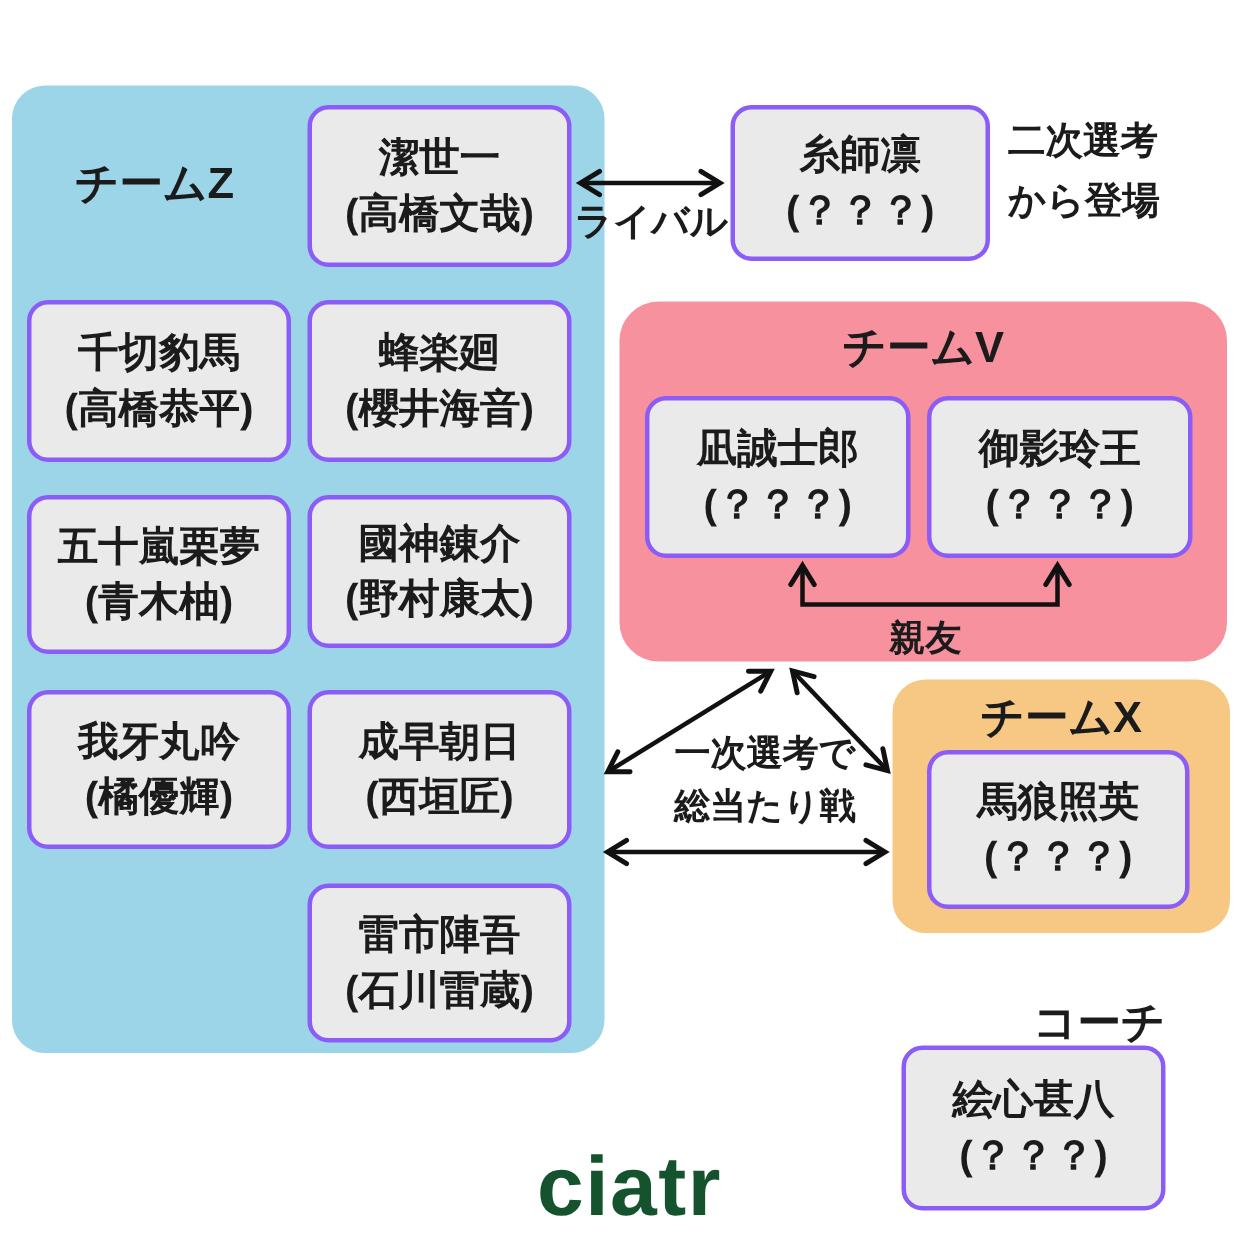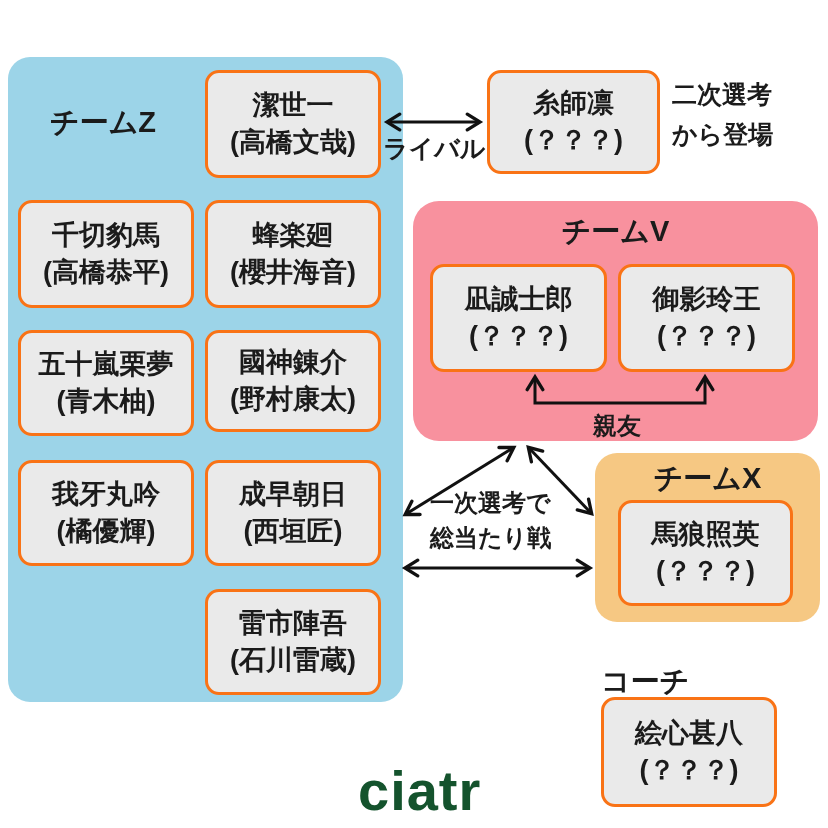--- a/index.html
+++ b/index.html
@@ -35,26 +35,26 @@
   .team-label {
     position: absolute;
     font-size: 29px;
     font-weight: bold;
     color: #1b1b1b;
     white-space: nowrap;
   }
   .label-z { left: 50px; top: 103px; }
   .label-v { left: 413px; top: 212px; width: 405px; text-align: center; }
   .label-x { left: 595px; top: 459px; width: 225px; text-align: center; }
-  .label-coach { left: 601px; top: 662px; width: 176px; text-align: left; }
+  .label-coach { left: 601px; top: 662px; width: 176px; text-align: right; }
 
   .member-box {
     position: absolute;
     background: #eaeaea;
-    border: 3px solid #f97316;
+    border: 3px solid #8b5cf6;
     border-radius: 14px;
     display: flex;
     flex-direction: column;
     align-items: center;
     justify-content: center;
     text-align: center;
     font-size: 27px;
     font-weight: bold;
     line-height: 1.38;
     color: #1b1b1b;
@@ -64,21 +64,21 @@
     position: absolute;
     font-size: 25px;
     font-weight: bold;
     color: #1b1b1b;
     white-space: nowrap;
     line-height: 1.55;
   }
   .rival-label { left: 383px; top: 129px; }
   .debut-note { left: 672px; top: 74px; line-height: 1.6; }
   .friends-label { left: 547px; top: 407px; width: 140px; text-align: center; font-size: 24px; }
-  .round-robin-label { left: 430px; top: 486px; width: 160px; font-size: 24px; line-height: 1.45; }
+  .round-robin-label { left: 430px; top: 486px; width: 160px; text-align: center; font-size: 24px; line-height: 1.45; }
 
   .arrows-overlay {
     position: absolute;
     left: 0; top: 0; width: 828px; height: 828px;
     pointer-events: none;
   }
 
   .logo {
     position: absolute;
     left: 358px; top: 758px;

